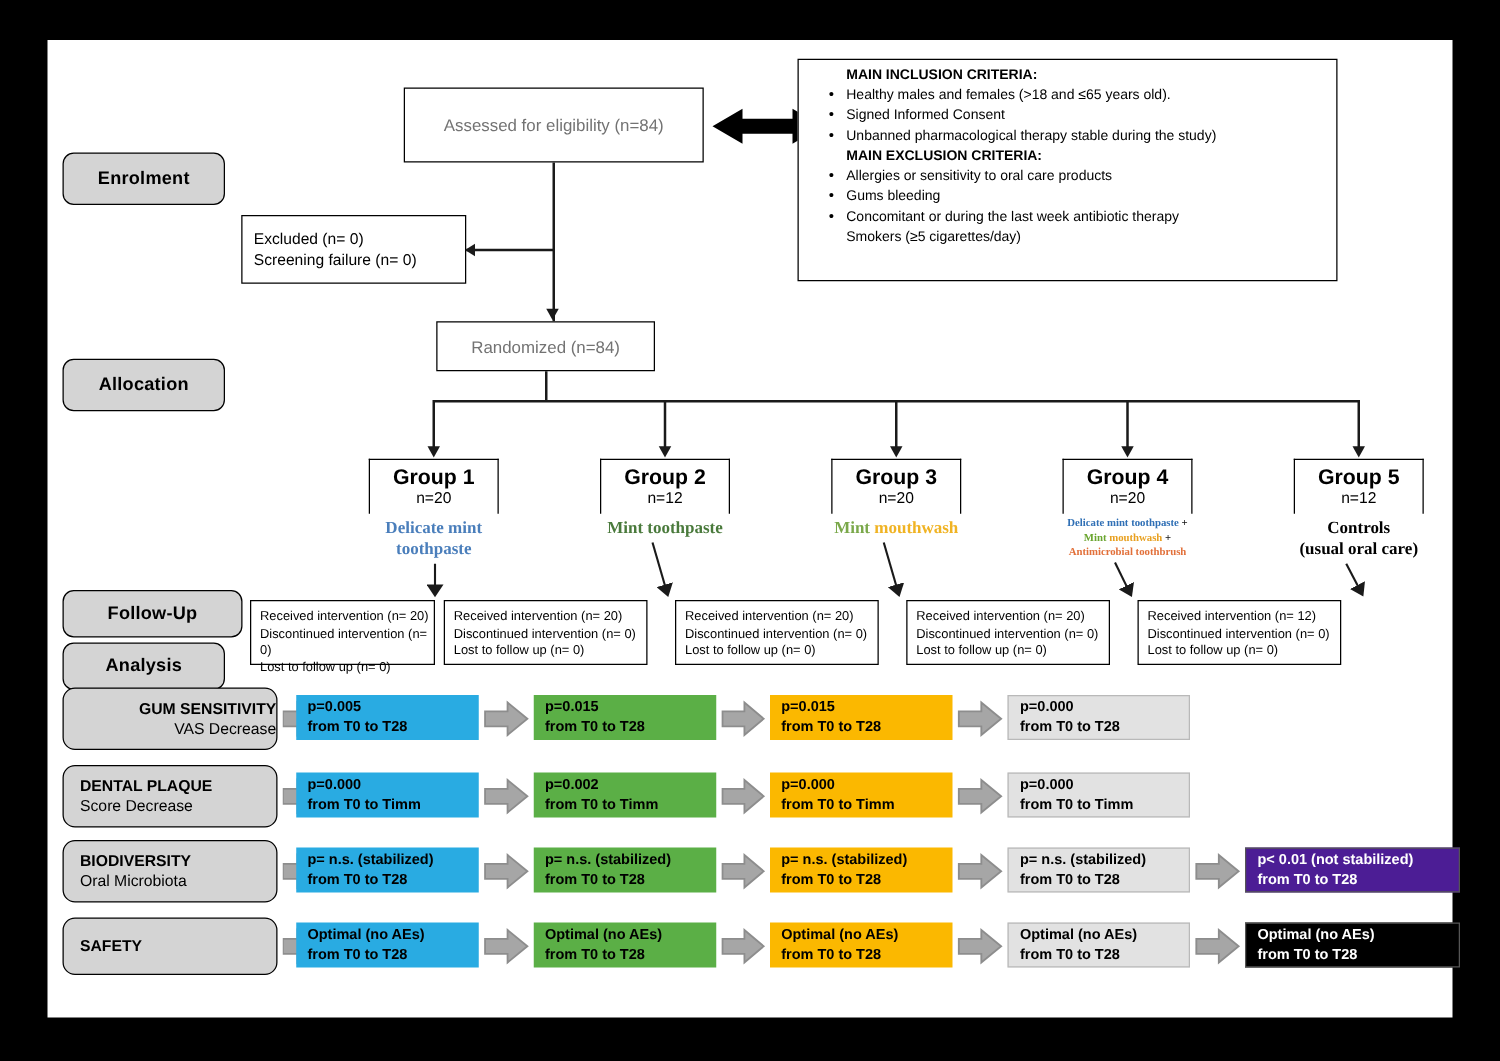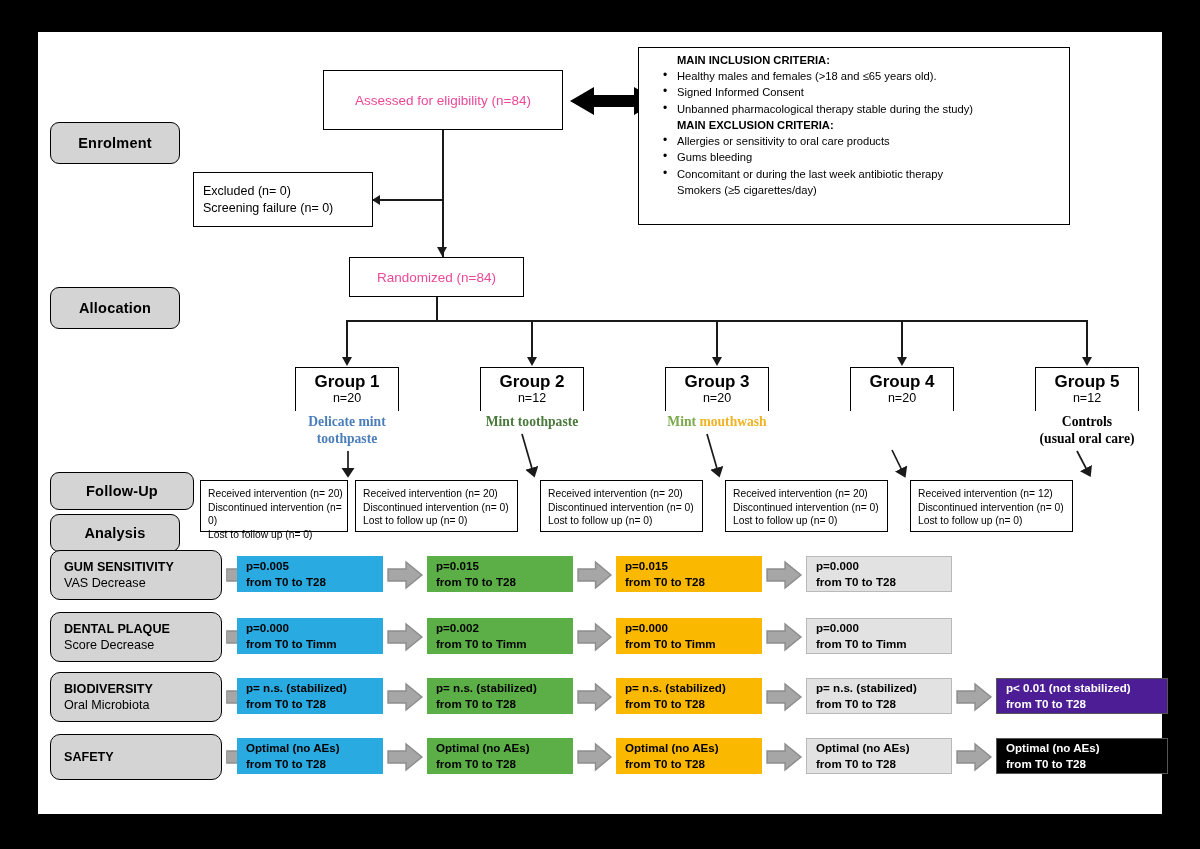--- a/index.html
+++ b/index.html
@@ -12,21 +12,21 @@
 
   
   .stage{
     background:#d4d4d4;border:1.6px solid #000;border-radius:9px;
     display:flex;align-items:center;justify-content:center;
     font-weight:bold;font-size:14.5px;color:#000;letter-spacing:.2px;
   }
 
   
   .pbox{border:1.6px solid #000;background:#fff;display:flex;align-items:center;justify-content:center;
-        font-size:13.5px;color:#ec4899;}
+        font-size:13.5px;color:#737373;}
 
   .critbox{border:1.8px solid #000;background:#fff;padding:4px 10px 8px 10px;}
   .crit-head{font-weight:bold;font-size:11.2px;margin-left:28px;line-height:1.45;}
   .crit-li{font-size:11.2px;line-height:1.45;padding-left:28px;position:relative;}
   .crit-li:before{content:"\2022";position:absolute;left:14px;top:-1px;font-size:12px;}
   .crit-plain{font-size:11.2px;line-height:1.45;padding-left:28px;}
 
   .fubox{border:1.6px solid #000;background:#fff;padding:6px 0 6px 7px;font-size:10.3px;line-height:1.33;color:#000;margin-left:12px;}
 
   
@@ -172,20 +172,25 @@
       </div>
       <div class="fubox abs" style="left: 490px; top: 448px; width: 163px; height: 52px;">
         <div>Received intervention (n= 20)</div>
         <div>Discontinued intervention (n= 0)</div>
         <div>Lost to follow up (n= 0)</div>
       </div>
       <div class="gbox abs" style="left: 812px; top: 335px; width: 104px; height: 44px;">
         <div class="gt">Group 4</div>
         <div class="gn">n=20</div>
       </div>
+      <div class="gsub" style="left: 776px; top: 381px; width: 176px; font-size: 8.6px; line-height: 11.5px;">
+        <div><span style="color: rgb(47, 111, 181);">Delicate mint </span><span style="color: rgb(47, 111, 181);">toothpaste</span><span style="color: rgb(17, 17, 17);"> +</span></div>
+        <div><span style="color: rgb(106, 165, 47);">Mint </span><span style="color: rgb(232, 160, 32);">mouthwash</span><span style="color: rgb(17, 17, 17);">        +</span></div>
+        <div><span style="color: rgb(226, 112, 58);">Antimicrobial toothbrush</span></div>
+      </div>
       <div class="abs" style="left: 842px; top: 417.5px; width: 46px; height: 29.5px;">
         <svg width="46" height="29.5">
           <defs>
             <marker id="ah3" markerWidth="8" markerHeight="8" refX="2.6" refY="4" orient="auto">
               <path d="M0,0 L6,4 L0,8 z" fill="#1a1a1a"></path>
             </marker>
           </defs>
           <line x1="12" y1="0" x2="23" y2="22.5" stroke="#1a1a1a" stroke-width="1.7" marker-end="url(#ah3)"></line>
         </svg>
       </div>
@@ -210,21 +215,21 @@
             </marker>
           </defs>
           <line x1="12" y1="0" x2="23" y2="21" stroke="#1a1a1a" stroke-width="1.7" marker-end="url(#ah4)"></line>
         </svg>
       </div>
       <div class="fubox abs" style="left: 860px; top: 448px; width: 163px; height: 52px;">
         <div>Received intervention (n= 12)</div>
         <div>Discontinued intervention (n= 0)</div>
         <div>Lost to follow up (n= 0)</div>
       </div>
-      <div class="rlabel abs" style="left: 12px; top: 518px; width: 172px; height: 50px;">
+      <div class="rlabel abs" style="left: 12px; top: 518px; width: 172px; height: 50px; text-align: right;">
         <b>GUM SENSITIVITY</b>
         <span>VAS Decrease</span>
       </div>
       <div class="abs" style="left: 188px; top: 528px; width: 22px; height: 30px;">
         <svg width="22" height="30" viewBox="0 0 34 30" preserveAspectRatio="none">
           <path d="M1 9 L18 9 L18 2 L33 15 L18 28 L18 21 L1 21 Z" fill="#A6A6A6" stroke="#8d8d8d" stroke-width="1.4"></path>
         </svg>
       </div>
       <div class="rcell abs " style="left: 199px; top: 524px; width: 146px; height: 36px; background: rgb(41, 171, 226);">
         <div>p=0.005</div>

